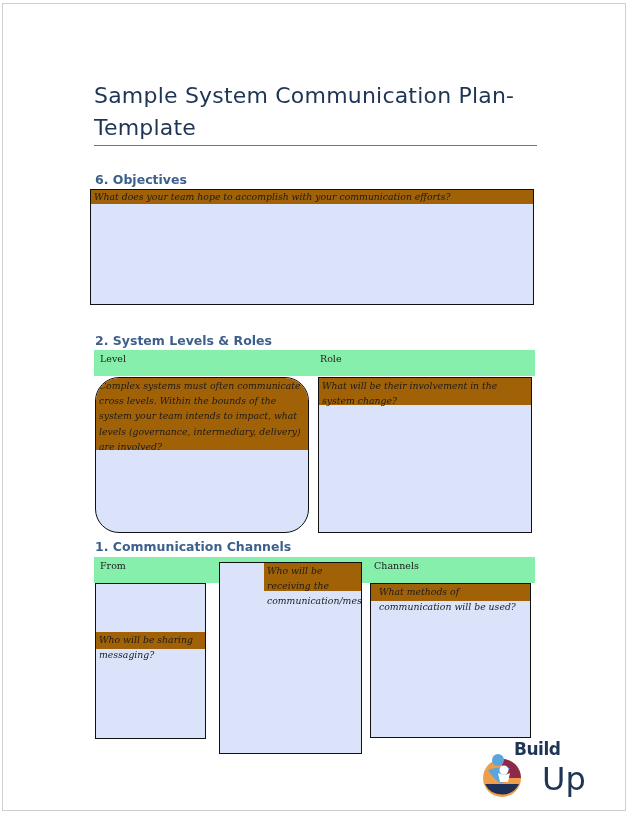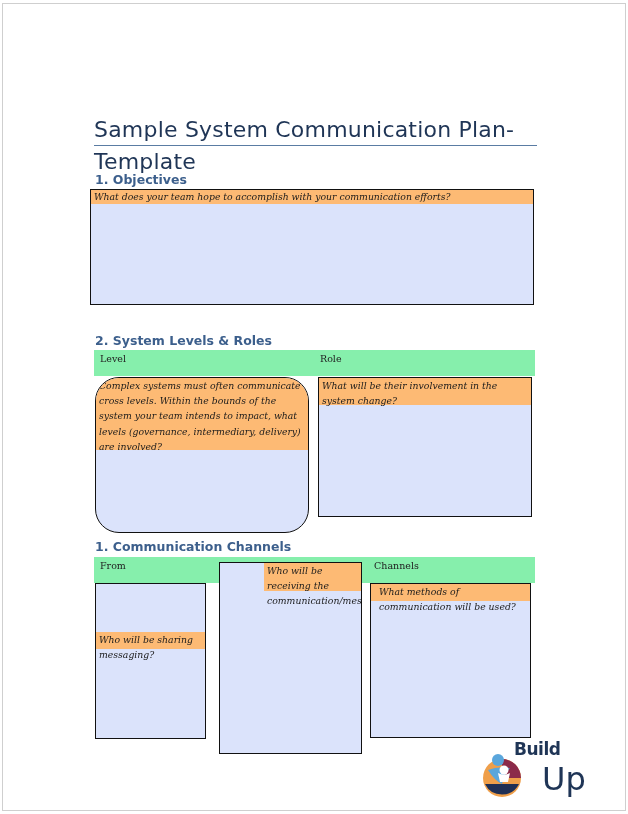--- a/index.html
+++ b/index.html
@@ -7,38 +7,38 @@
     body { position: relative; font-family: "Liberation Sans", sans-serif; }
 
     .page {
       position: absolute; left: 2px; top: 3px; width: 624px; height: 808px;
       border: 1px solid #cfcfcf; background: #ffffff;
     }
 
     .title {
       position: absolute; left: 94px; top: 80px; width: 440px;
       font-family: "DejaVu Sans", sans-serif; font-size: 22px; line-height: 32px;
-      color: #1f3556; letter-spacing: 0.2px; margin-top: 34px;
+      color: #1f3556; letter-spacing: 0.2px;
     }
     .title-rule {
       position: absolute; left: 94px; top: 145px; width: 443px; height: 1px;
       background: #5a7ca3;
     }
 
     .section-heading {
       position: absolute; left: 95px;
       font-family: "DejaVu Sans", sans-serif; font-weight: bold; font-size: 12.5px;
       color: #3c5f8c;
     }
 
     .box {
       position: absolute; border: 1.5px solid #111111; background: #dbe3fb; overflow: hidden;
     }
     .prompt {
-      background: #fdba74;
+      background: #a16207;
       font-family: "DejaVu Serif", serif; font-style: italic; font-size: 9.3px;
       line-height: 15.2px; color: #1a1a1a; padding: 0 3px 0 3px;
     }
 
     .header-band {
       position: absolute; background: #86efac;
     }
     .header-label {
       position: absolute; top: 3px;
       font-family: "DejaVu Serif", serif; font-size: 9.5px; color: #222222;
@@ -51,34 +51,34 @@
     }
   </style>
 </head>
 <body>
 
 <div class="page"></div>
 
 <div class="title">Sample System Communication Plan-Template</div>
 <div class="title-rule"></div>
 
-<div class="section-heading" style="top:172px;">1. Objectives</div>
+<div class="section-heading" style="top:172px;">6. Objectives</div>
 <div class="box" style="left:90px; top:189px; width:444px; height:116px;">
   <div class="prompt" style="height:14px; line-height:14px;">What does your team hope to accomplish with your communication efforts?</div>
 </div>
 
 <div class="section-heading" style="top:333px;">2. System Levels &amp; Roles</div>
 <div class="header-band" style="left:94px; top:350px; width:441px; height:26px;">
   <span class="header-label" style="left:6px;">Level</span>
   <span class="header-label" style="left:226px;">Role</span>
 </div>
 <div class="box" style="left:95px; top:377px; width:214px; height:156px;border-radius:24px;">
   <div class="prompt" style="height:72px;">Complex systems must often communicate cross levels. Within the bounds of the system your team intends to impact, what levels (governance, intermediary, delivery) are involved?</div>
 </div>
-<div class="box" style="left:318px; top:377px; width:214px; height:140px;">
+<div class="box" style="left:318px; top:377px; width:214px; height:156px;">
   <div class="prompt" style="height:27px;">What will be their involvement in the system change?</div>
 </div>
 
 <div class="section-heading" style="top:539px;">1. Communication Channels</div>
 <div class="header-band" style="left:94px; top:557px; width:441px; height:26px;">
   <span class="header-label" style="left:6px;">From</span>
   <span class="header-label" style="left:135px;">To</span>
   <span class="header-label" style="left:280px;">Channels</span>
 </div>
 <div class="box" style="left:95px; top:583px; width:111px; height:156px;">

